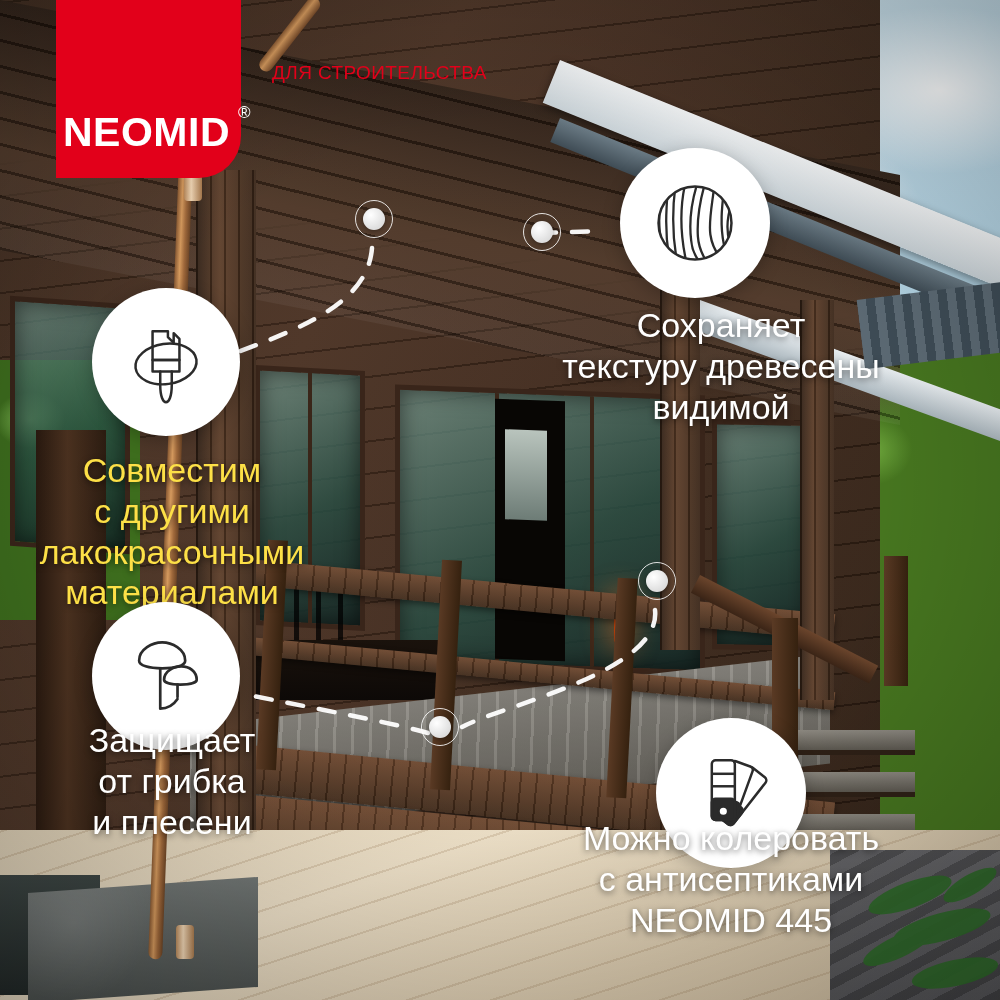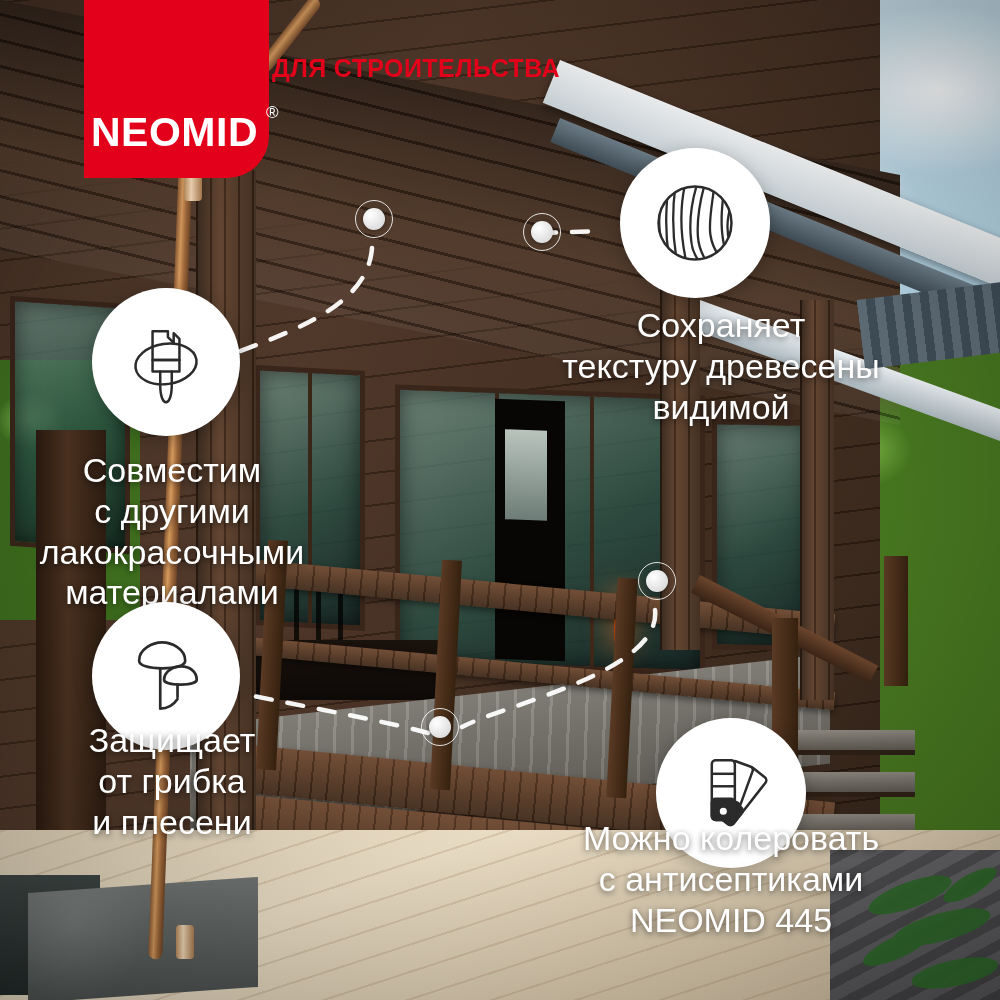--- a/index.html
+++ b/index.html
@@ -214,36 +214,36 @@
     position:absolute; left:230px; top:640px; width:220px; height:60px;
     background:linear-gradient(180deg,#1a120c,#0d0907);
   }
   .vignette {
     position:absolute; inset:0;
     background: radial-gradient(ellipse 85% 78% at 50% 48%, rgba(0,0,0,0) 45%, rgba(0,0,0,.32) 100%);
   }
 
   
   .logo-block {
-    position:absolute; left:84px; top:0; width:185px; height:178px;
+    position:absolute; left:56px; top:0; width:185px; height:178px;
     border-bottom-right-radius: 42px;
     display:flex; align-items:flex-end; justify-content:center;
   }
   .logo-wordmark {
     position:relative; color:#fff; font-weight:bold; font-size:41px;
     letter-spacing:0.5px; padding-bottom:22px; padding-right:4px;
   }
   .logo-reg {
     position:absolute; right:-17px; top:-6px; font-size:17px; font-weight:normal;
   }
 
   
   .tagline {
-    position:absolute; left:272px; top:54px; width:420px;
-    font-size:25px; font-weight:bold; line-height:1.18;
+    position:absolute; left:272px; top:62px; width:420px;
+    font-size:19px; font-weight:normal; line-height:1.18;
     letter-spacing:.4px; text-transform:uppercase;
   }
 
   
   .feature { position:absolute; }
   .bubble {
     position:absolute; border-radius:50%;
     background:#fff;
     display:flex; align-items:center; justify-content:center;
     box-shadow: 0 4px 18px rgba(0,0,0,.25);
@@ -401,21 +401,21 @@
     <div class="bubble" style="left:92px; top:288px; width:148px; height:148px;">
       <svg width="96" height="96" viewBox="0 0 100 100">
         <g fill="none" stroke="#2B2B2B" stroke-width="2.6" stroke-linejoin="round" stroke-linecap="round">
           <ellipse cx="50" cy="52" rx="32" ry="21" transform="rotate(-8 50 52)"></ellipse>
           <path d="M36,18 L36,48 L64,48 L64,26 L58,20 L58,30 L52,24 L52,18 Z"></path>
           <rect x="36" y="48" width="28" height="12"></rect>
           <path d="M44,60 L44,74 C44,86 47,92 50,92 C53,92 56,86 56,74 L56,60"></path>
         </g>
       </svg>
     </div>
-    <div class="caption" style="left: 32px; top: 450px; width: 280px; color: #ffffff;">Совместим
+    <div class="caption" style="left: 32px; top: 450px; width: 280px; color: #fde047;">Совместим
 с другими
 лакокрасочными
 материалами</div>
   </div>
 
   <div class="feature">
     <div class="bubble" style="left:92px; top:602px; width:148px; height:148px;">
       <svg width="96" height="96" viewBox="0 0 100 100">
         <g fill="none" stroke="#2B2B2B" stroke-width="2.8" stroke-linejoin="round" stroke-linecap="round">
           <path d="M22,34 C22,22 36,15 46,15 C56,15 70,22 70,34 C70,39 60,42 46,42 C32,42 22,39 22,34 Z"></path>

